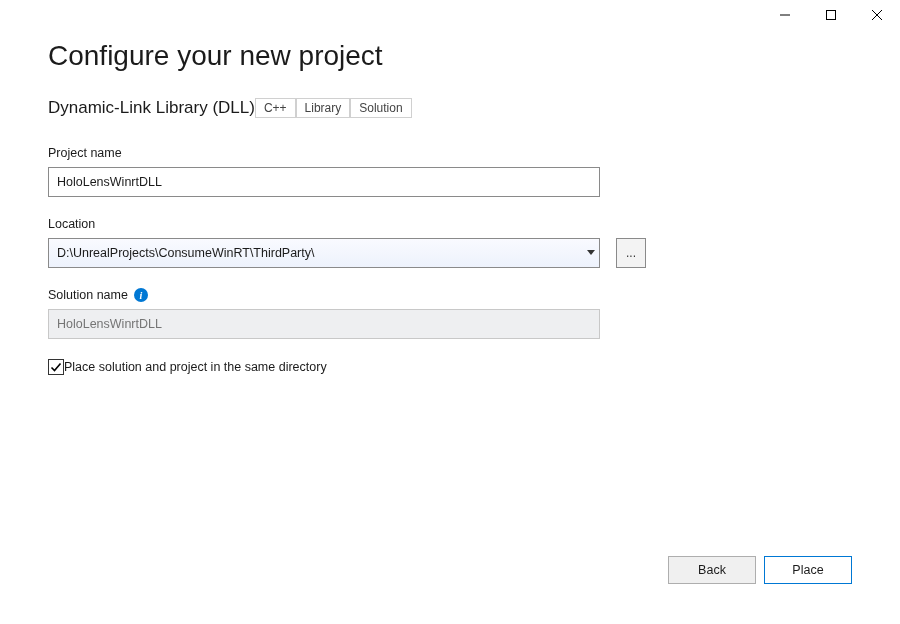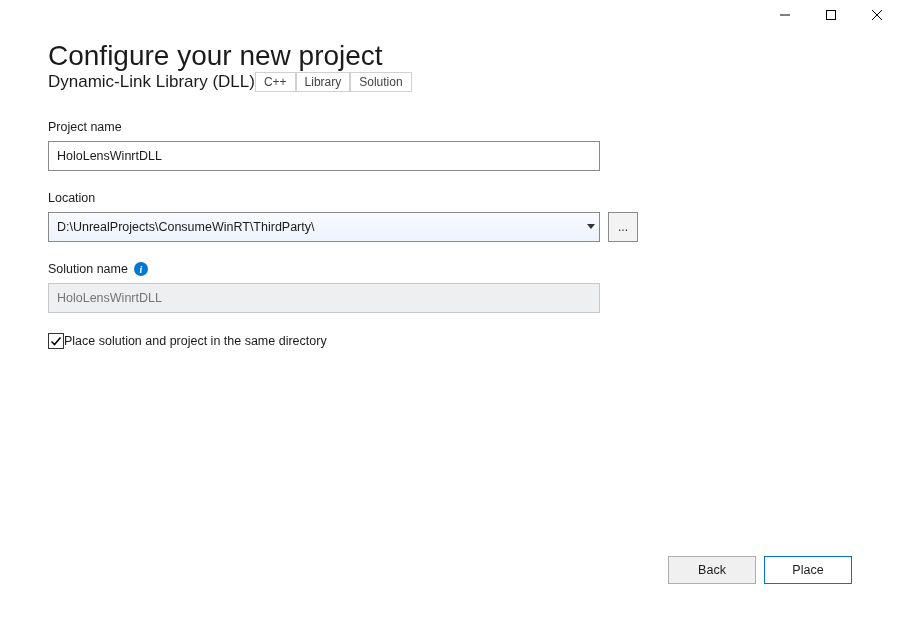--- a/index.html
+++ b/index.html
@@ -36,20 +36,21 @@
       width: 10px;
       height: 10px;
     }
     .content {
       padding: 40px 48px 0 48px;
     }
     .page-title {
       font-size: 28px;
       font-weight: 400;
       color: #1b1b1b;
+      margin-bottom: 26px;
     }
     .subtitle-row {
       display: flex;
       align-items: center;
       margin-bottom: 28px;
     }
     .subtitle {
       font-size: 17px;
       font-weight: 400;
       color: #1b1b1b;
@@ -79,21 +80,21 @@
       border: 1px solid #8a8a8a;
       padding: 0 8px;
       font-size: 12.5px;
       font-family: inherit;
       background: #fff;
       color: #1b1b1b;
     }
     .location-row {
       display: flex;
       align-items: center;
-      gap: 8px;
+      gap: 16px;
     }
     .location-input-wrap {
       position: relative;
       width: 552px;
       height: 30px;
       border: 1px solid #8a8a8a;
       background: linear-gradient(#f9faff, #edf2fc);
       display: flex;
       align-items: center;
     }

